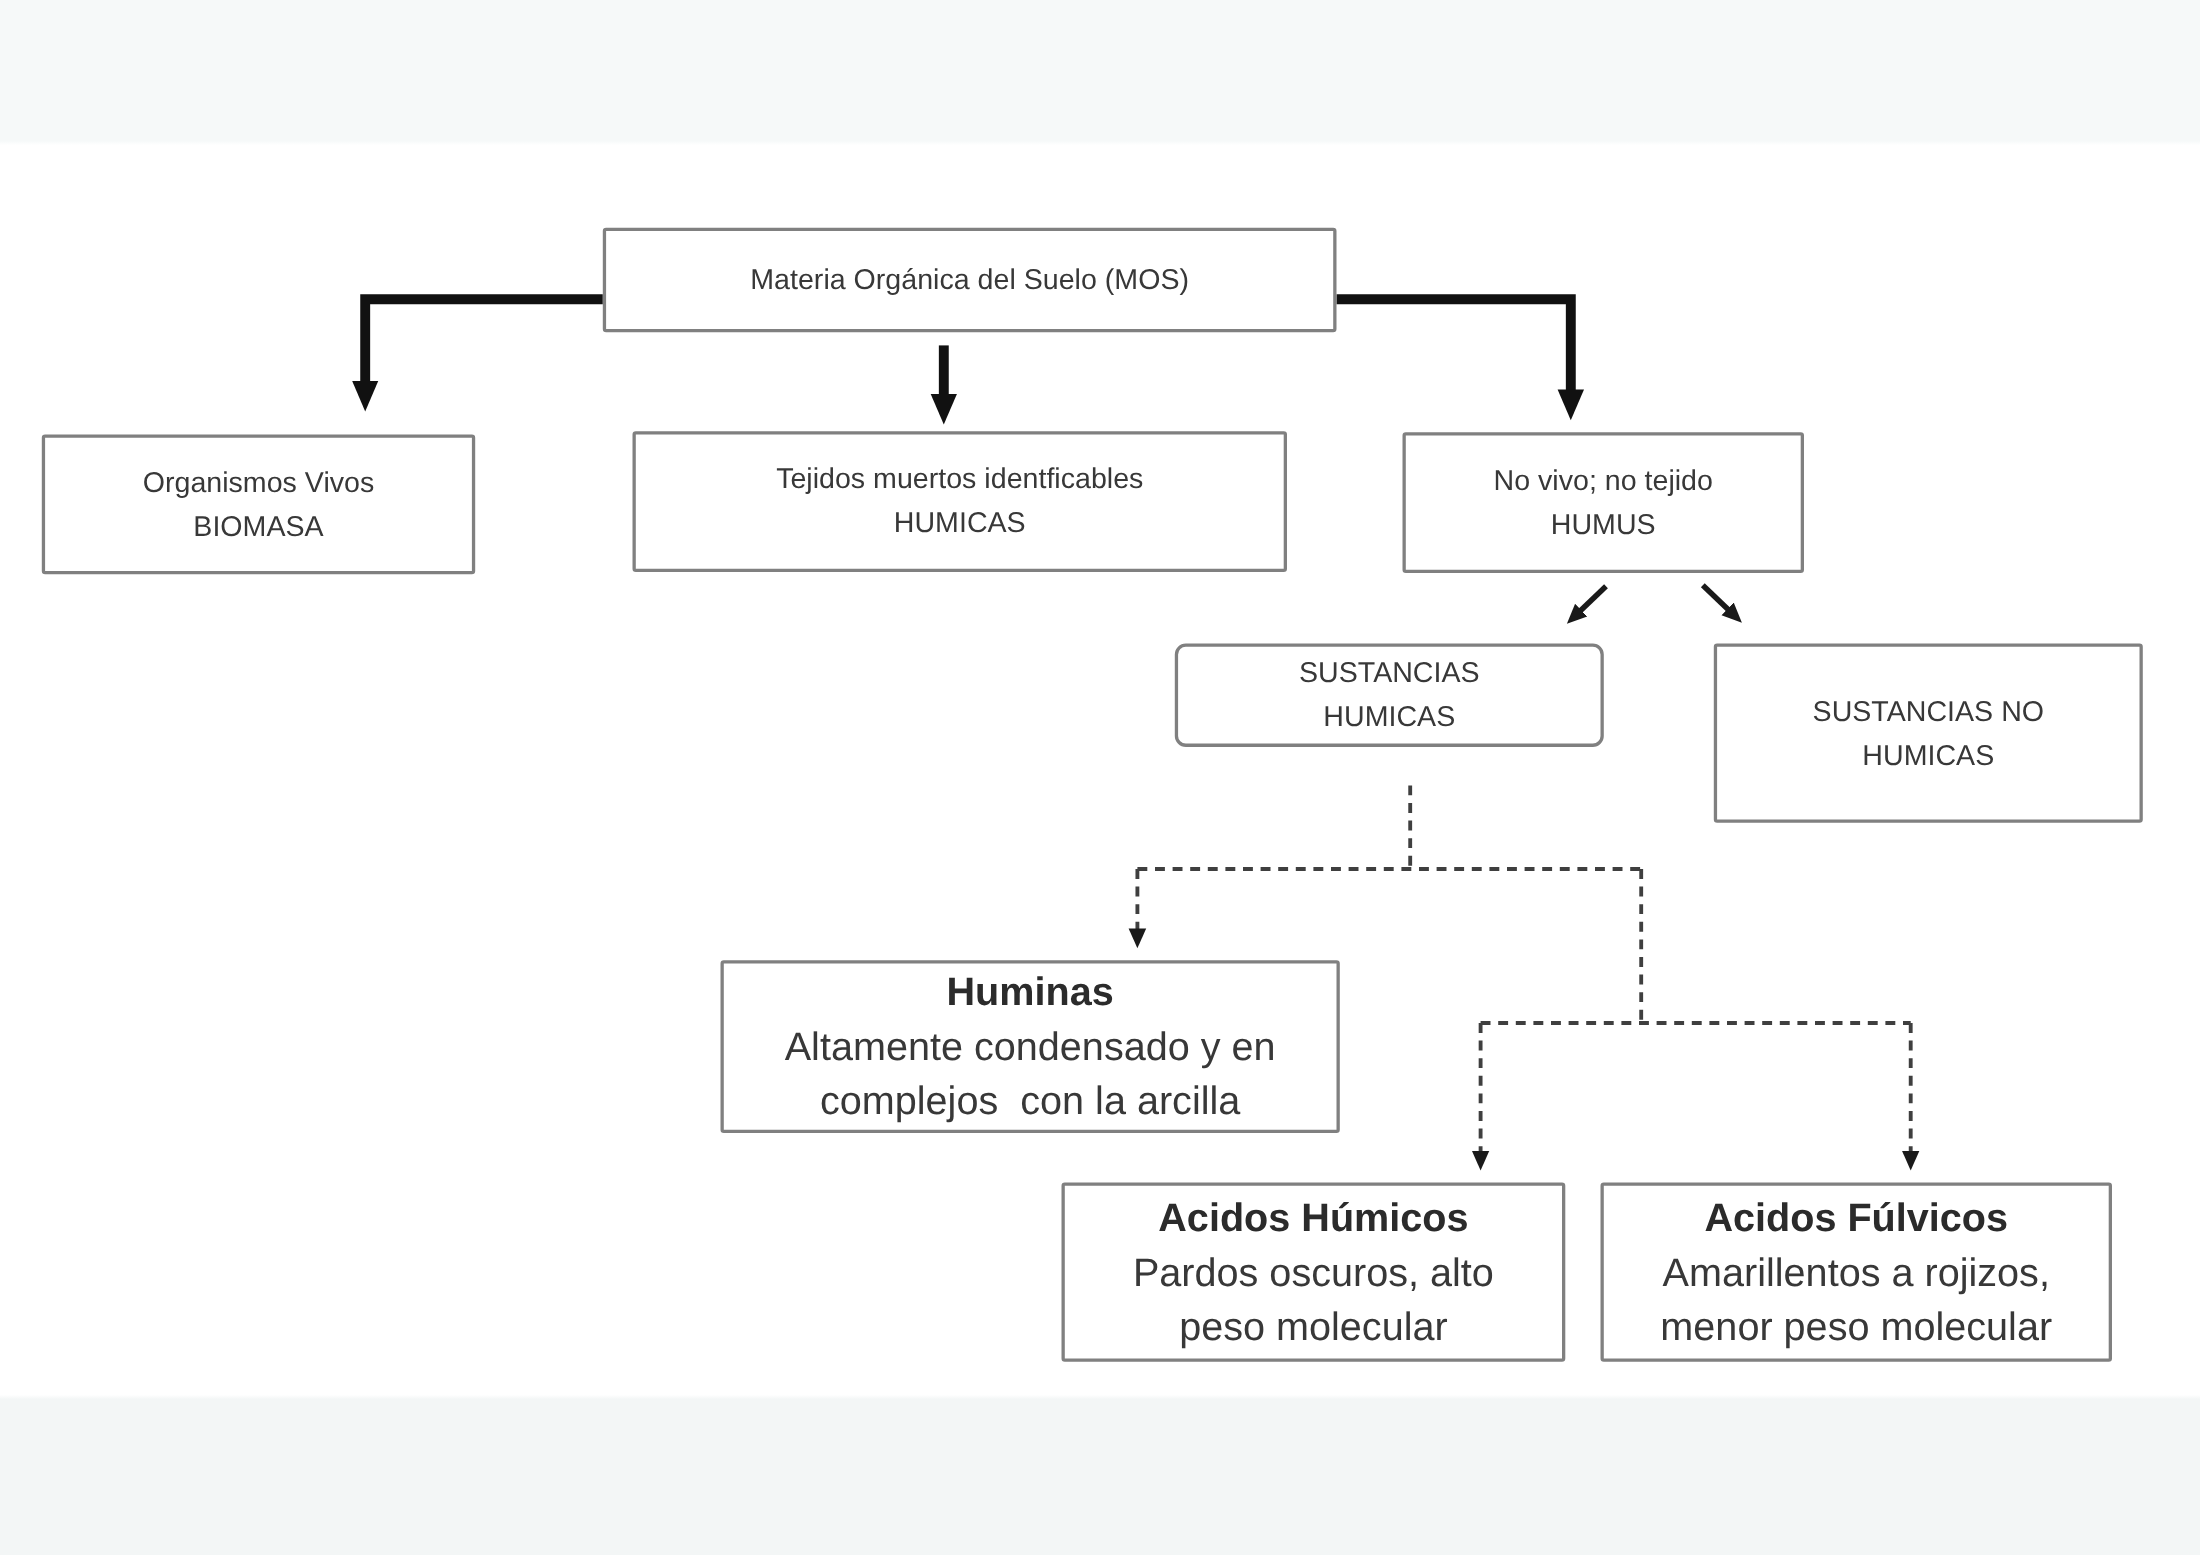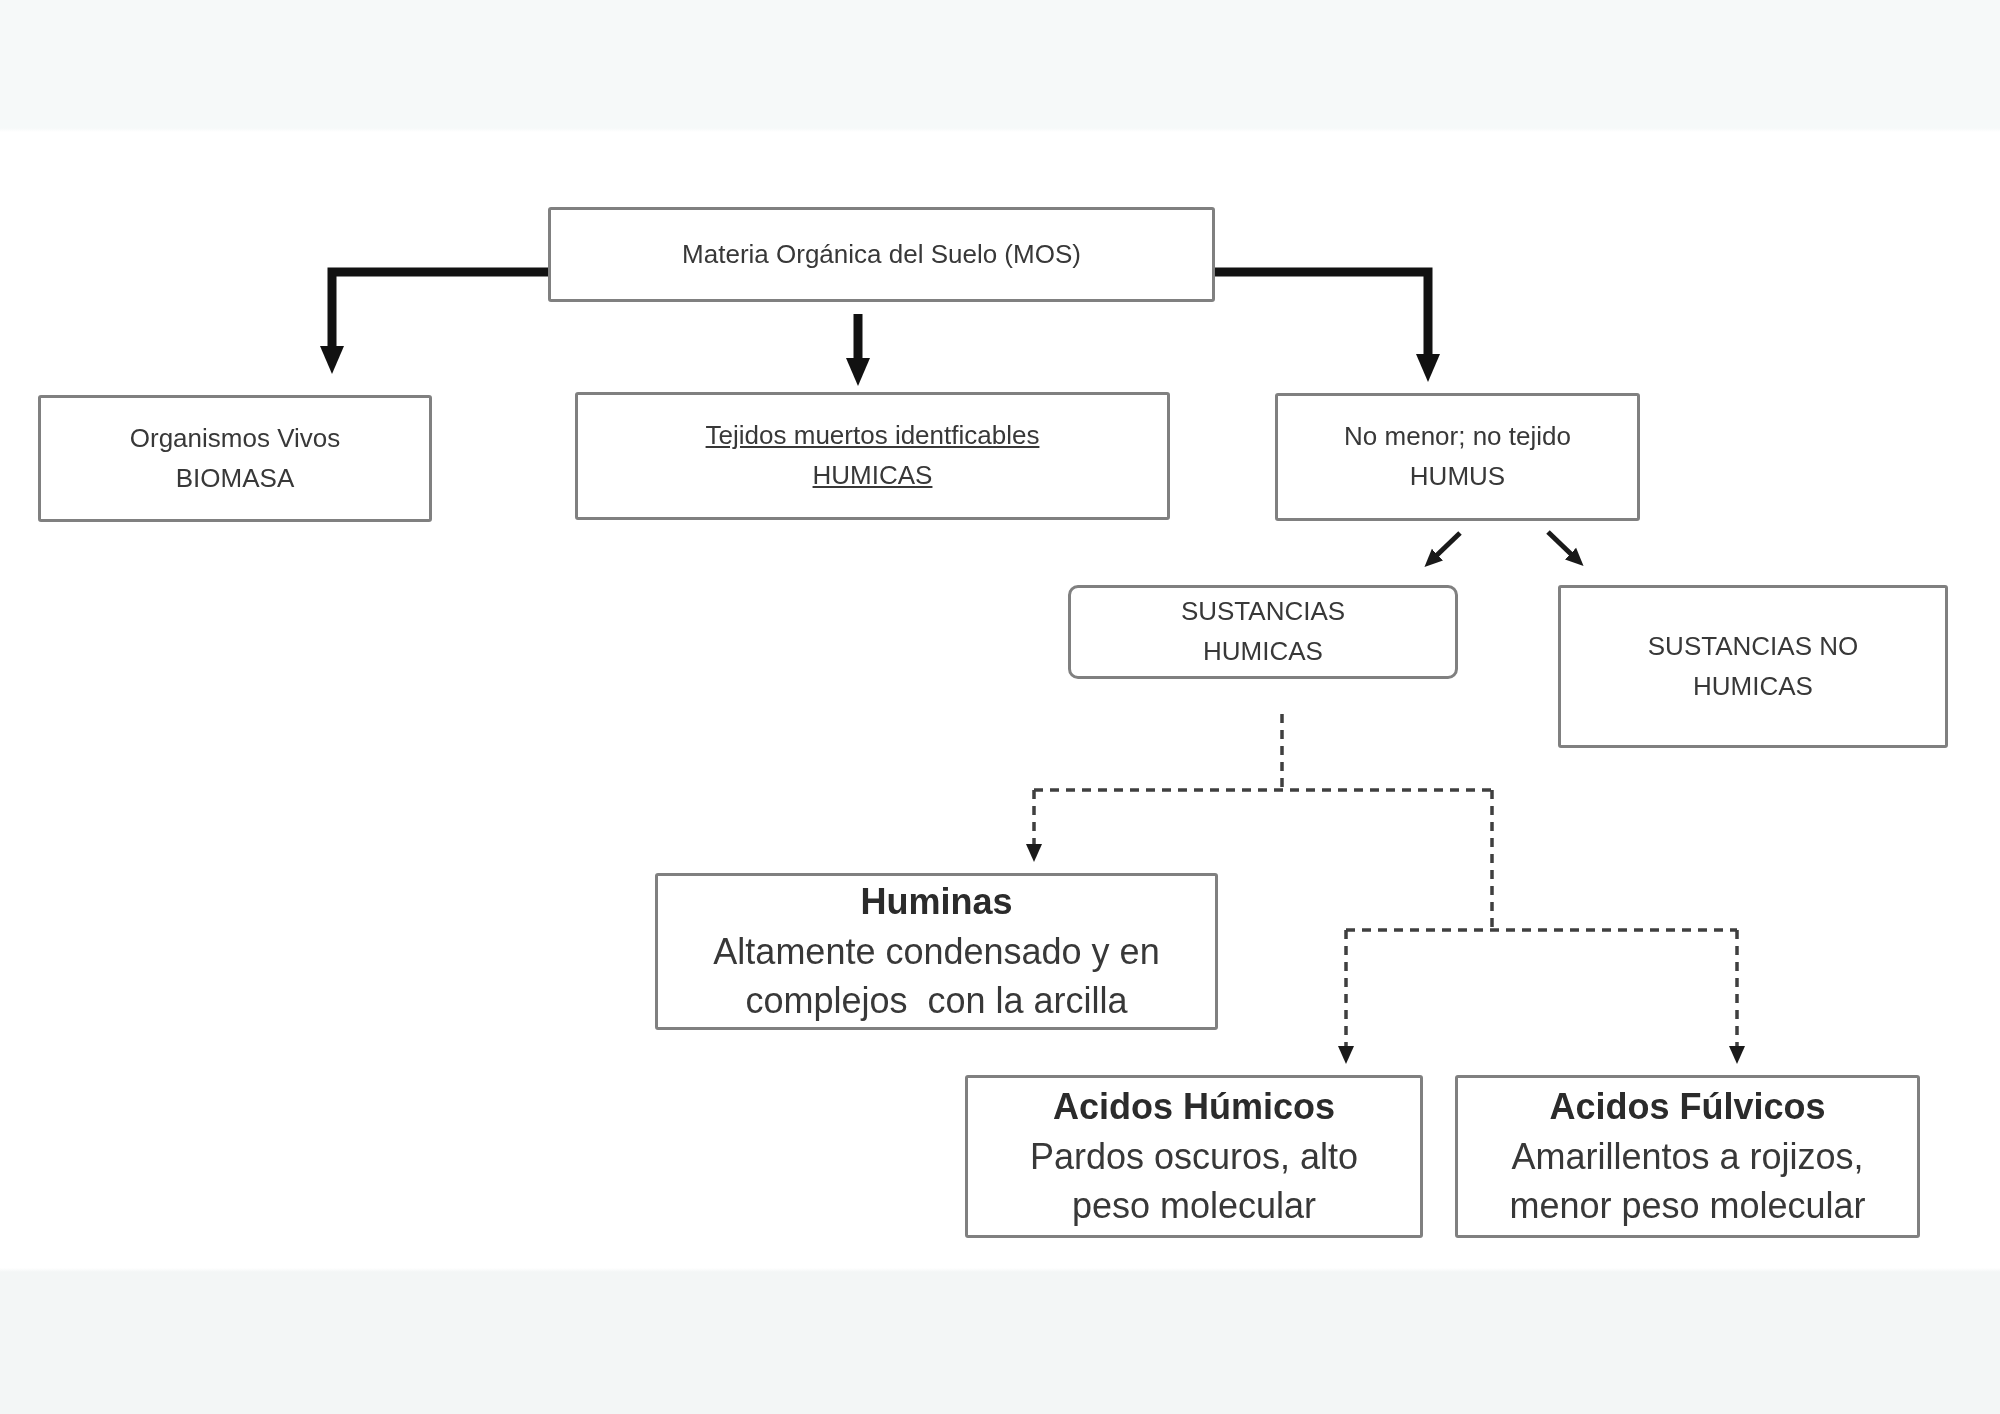--- a/index.html
+++ b/index.html
@@ -31,21 +31,21 @@
     text-align:center;
     font-size:26px;
     line-height:1.52;
     white-space:pre-wrap;
   }
   .node .bold{font-weight:bold;color:#2b2b2b;}
   .small{font-size:36px;line-height:1.38;}
   
   #n-mos{left:548px;top:207px;width:667px;height:95px;}
   #n-biomasa{left:38px;top:395px;width:394px;height:127px;}
-  #n-detrito{left:575px;top:392px;width:595px;height:128px;text-decoration:underline;}
+  #n-detrito{left:575px;top:392px;width:595px;height:128px;}
   #n-humus{left:1275px;top:393px;width:365px;height:128px;}
   #n-sh{left:1068px;top:585px;width:390px;height:94px;border-radius:10px;}
   #n-snh{left:1558px;top:585px;width:390px;height:163px;}
   #n-huminas{left:655px;top:873px;width:563px;height:157px;}
   #n-ah{left:965px;top:1075px;width:458px;height:163px;}
   #n-af{left:1455px;top:1075px;width:465px;height:163px;}
 </style>
 </head>
 <body>
 
@@ -83,21 +83,21 @@
     <span>Organismos Vivos</span>
     <span>BIOMASA</span>
   </div>
 
   <div class="node" id="n-detrito">
     <span>Tejidos muertos identficables</span>
     <span>HUMICAS</span>
   </div>
 
   <div class="node" id="n-humus">
-    <span>No menor; no tejido</span>
+    <span>No vivo; no tejido</span>
     <span>HUMUS</span>
   </div>
 
   <div class="node" id="n-sh">
     <span>SUSTANCIAS</span>
     <span>HUMICAS</span>
   </div>
 
   <div class="node" id="n-snh">
     <span>SUSTANCIAS NO</span>

